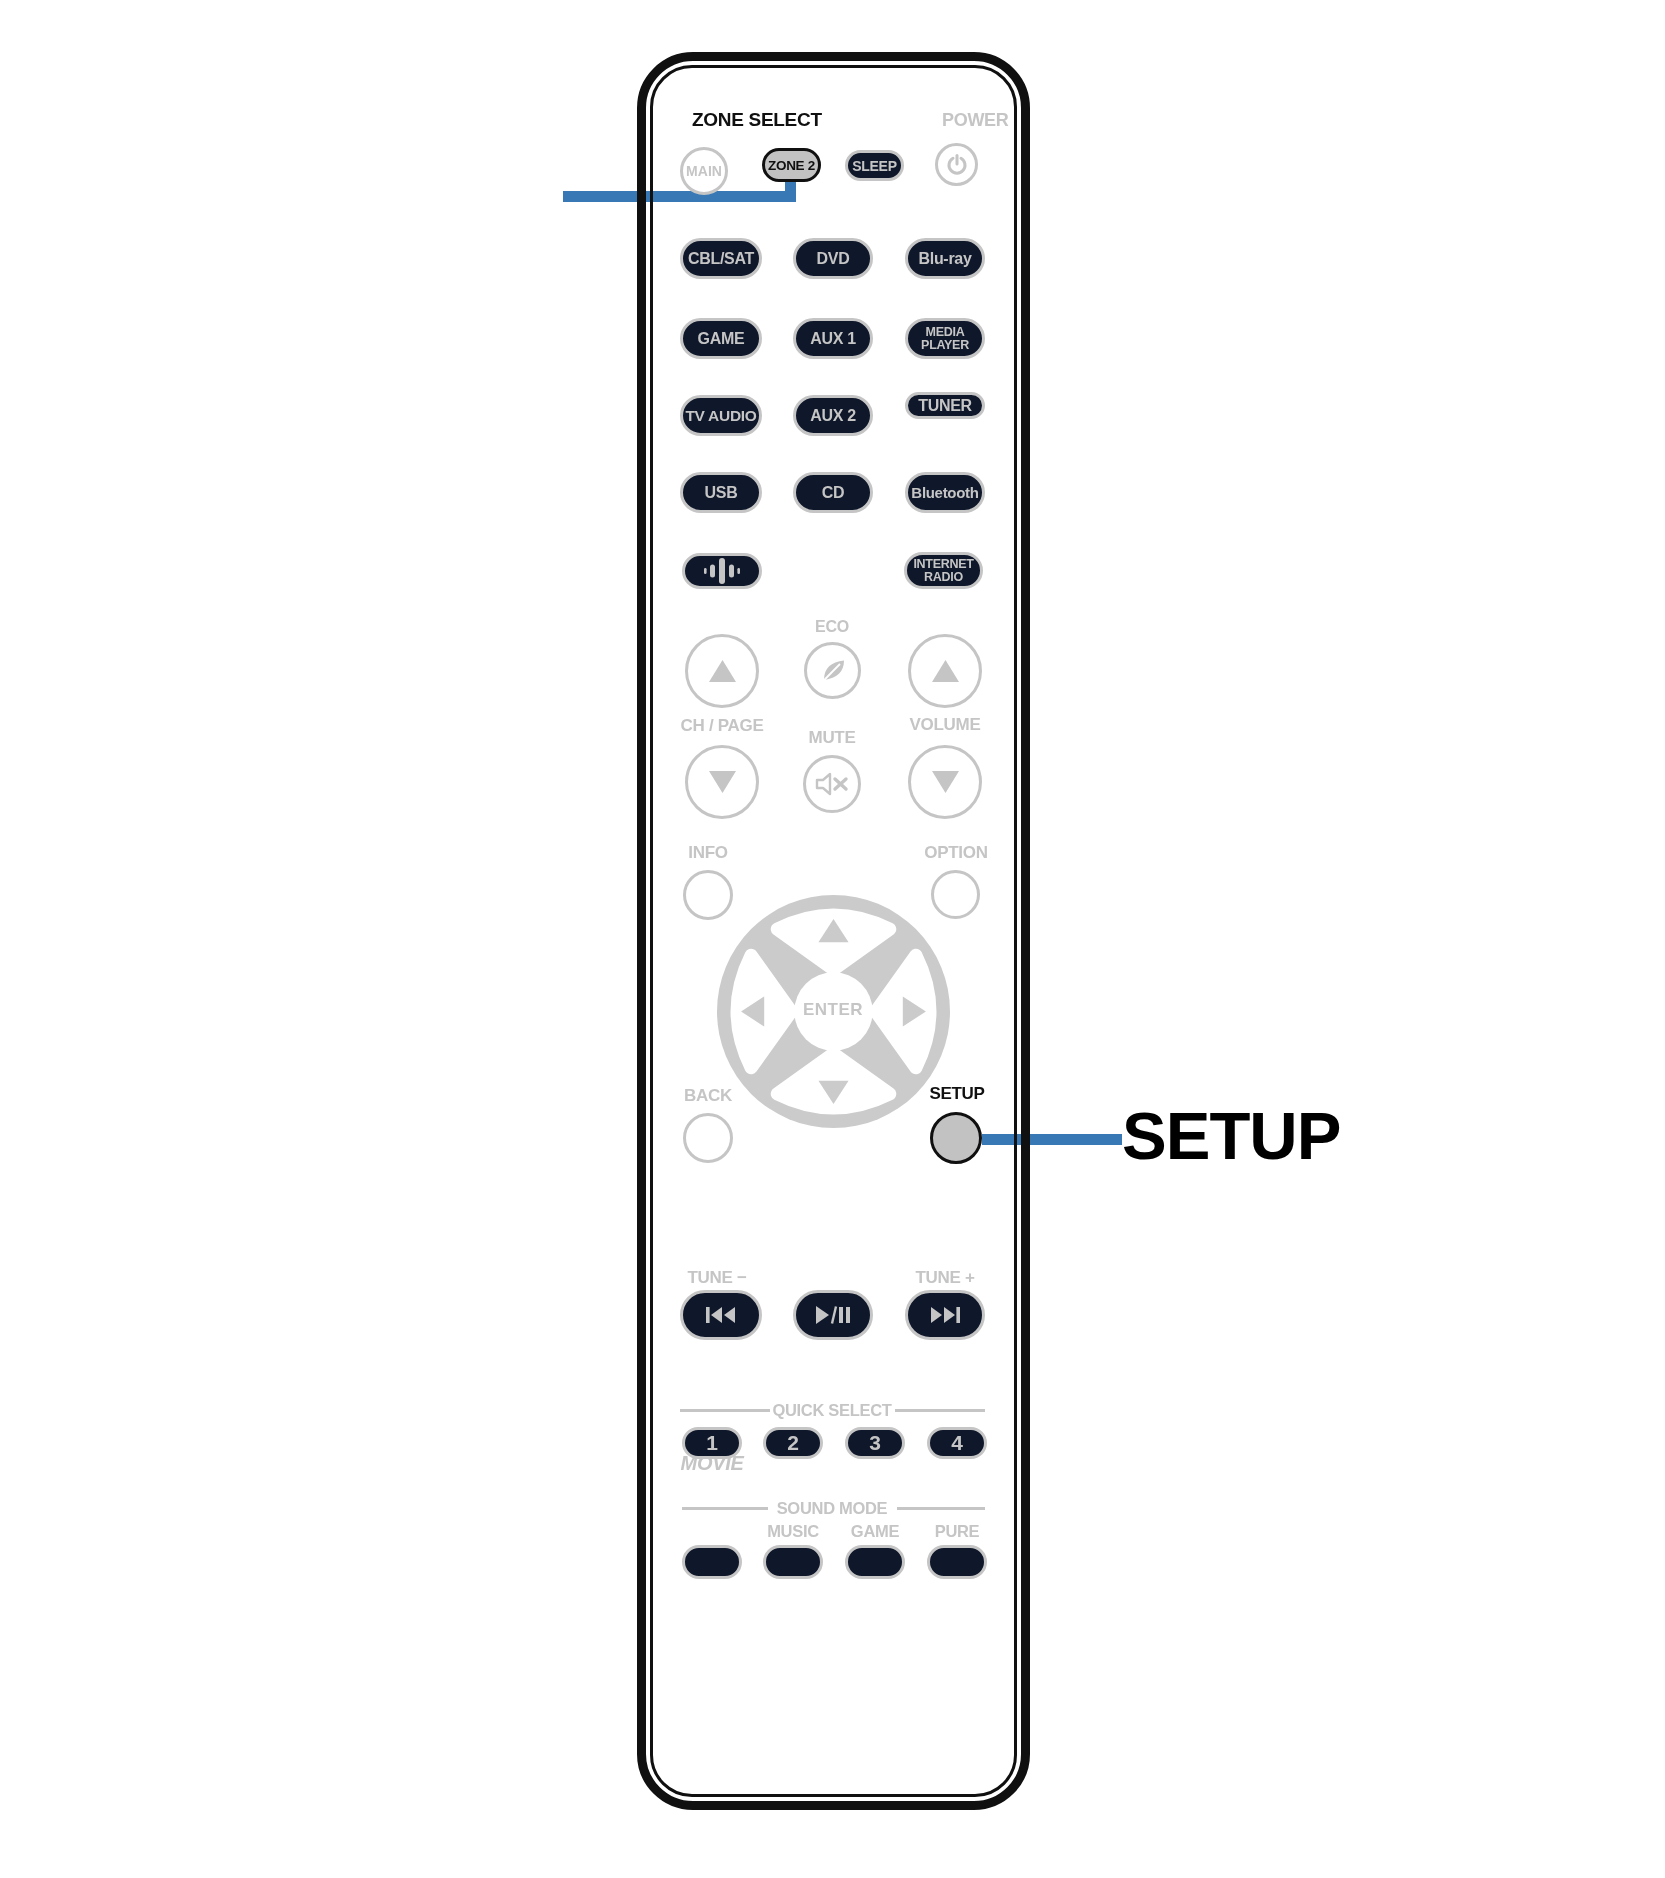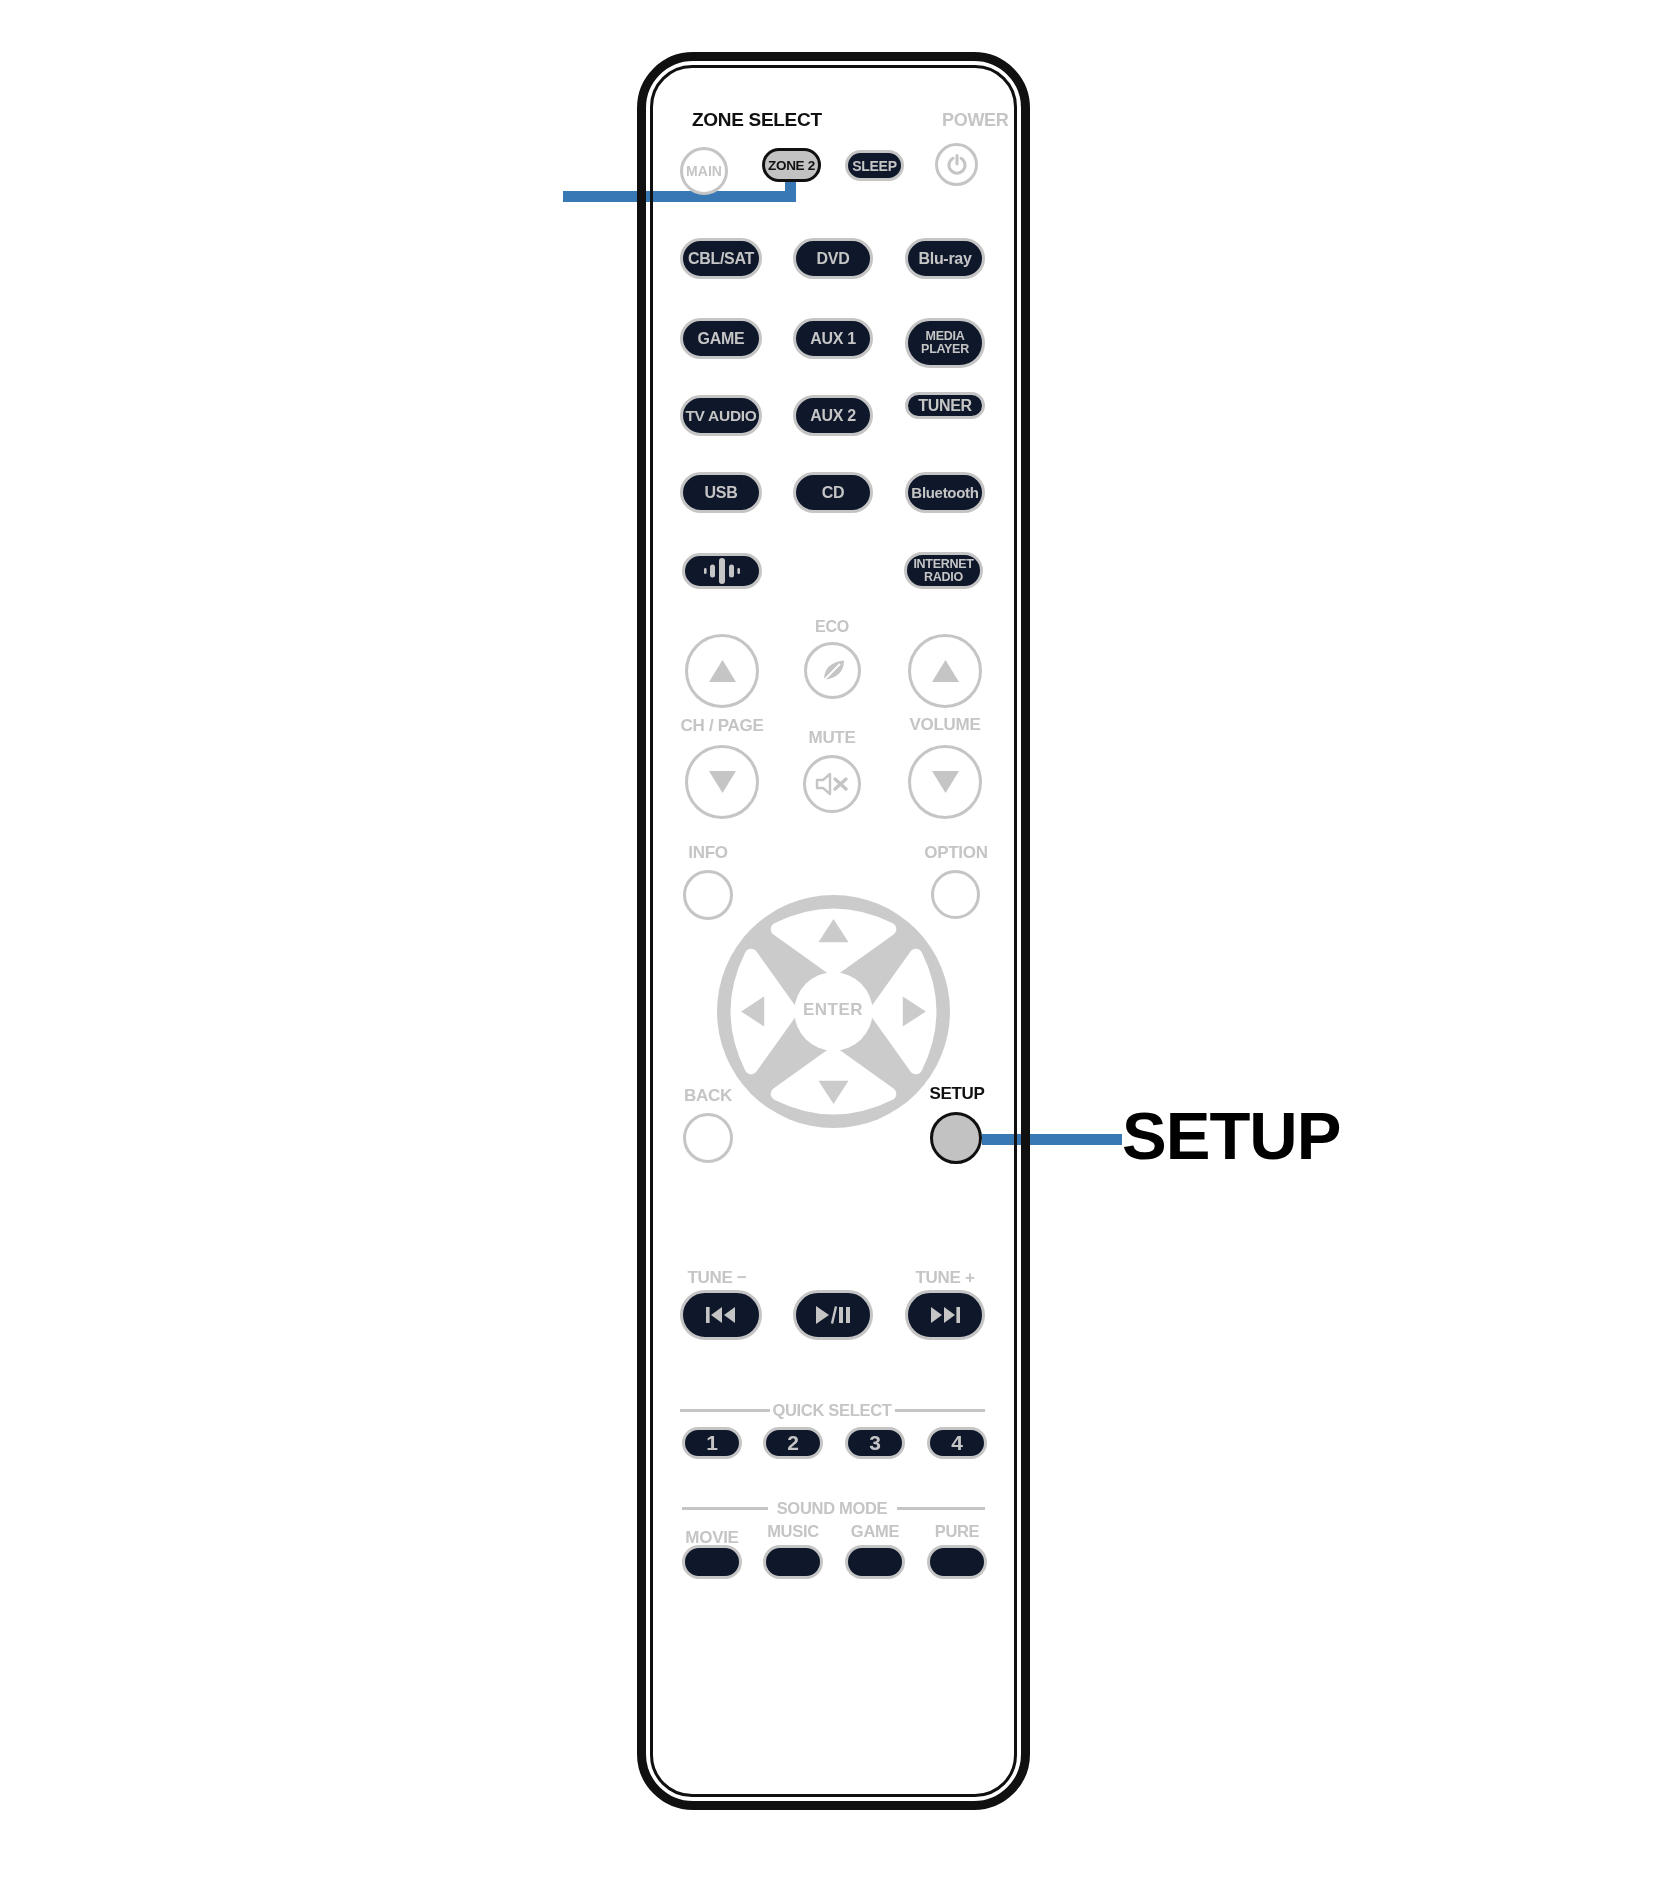--- a/index.html
+++ b/index.html
@@ -68,21 +68,21 @@
         <line x1="11" y1="1.5" x2="11" y2="10" stroke="#c5c5c5" stroke-width="3" stroke-linecap="round"></line>
       </svg>
     </div>
 
     <div class="pill" style="left:43px; top:186px; width:82px; height:41px; font-size:16px;">CBL/SAT</div>
     <div class="pill" style="left:156px; top:186px; width:80px; height:41px; font-size:16px;">DVD</div>
     <div class="pill" style="left:268px; top:186px; width:80px; height:41px; font-size:16px;">Blu-ray</div>
 
     <div class="pill" style="left:43px; top:266px; width:82px; height:41px; font-size:16px;">GAME</div>
     <div class="pill" style="left:156px; top:266px; width:80px; height:41px; font-size:16px;">AUX 1</div>
-    <div class="pill" style="left:268px; top:266px; width:80px; height:50px; font-size:12.5px; line-height:13px;">
+    <div class="pill" style="left:268px; top:266px; width:80px; height:41px; font-size:12.5px; line-height:13px;">
       <span>MEDIA</span>
       <span>PLAYER</span>
     </div>
 
     <div class="pill" style="left:43px; top:343px; width:82px; height:41px; font-size:15.5px;">TV AUDIO</div>
     <div class="pill" style="left:156px; top:343px; width:80px; height:41px; font-size:16px;">AUX 2</div>
     <div class="pill" style="left:268px; top:340px; width:80px; height:27px; font-size:16px;">TUNER</div>
 
     <div class="pill" style="left:43px; top:420px; width:82px; height:41px; font-size:16px;">USB</div>
     <div class="pill" style="left:156px; top:420px; width:80px; height:41px; font-size:16px;">CD</div>
@@ -213,21 +213,21 @@
 
     <div class="pill" style="left:45px; top:1375px; width:60px; height:32px; font-size:21px;">1</div>
     <div class="pill" style="left:126px; top:1375px; width:60px; height:32px; font-size:21px;">2</div>
     <div class="pill" style="left:208px; top:1375px; width:60px; height:32px; font-size:21px;">3</div>
     <div class="pill" style="left:290px; top:1375px; width:60px; height:32px; font-size:21px;">4</div>
 
     <div class="lbl" style="left:135px; top:1447px; width:120px; font-size:16.5px;">SOUND MODE</div>
     <div class="hline" style="left:45px; top:1455px; width:86px;"></div>
     <div class="hline" style="left:260px; top:1455px; width:88px;"></div>
 
-    <div class="lbl" style="left:35px; top:1476px; width:80px; font-size:17px;">MOVIE</div>
+    <div class="lbl" style="left:35px; top:1400px; width:80px; font-size:20px;font-style:italic;">MOVIE</div>
     <div class="lbl" style="left:116px; top:1470px; width:80px; font-size:16.5px;">MUSIC</div>
     <div class="lbl" style="left:198px; top:1470px; width:80px; font-size:16.5px;">GAME</div>
     <div class="lbl" style="left:280px; top:1470px; width:80px; font-size:16.5px;">PURE</div>
 
     <div class="pill" style="left:45px; top:1493px; width:60px; height:34px;"></div>
     <div class="pill" style="left:126px; top:1493px; width:60px; height:34px;"></div>
     <div class="pill" style="left:208px; top:1493px; width:60px; height:34px;"></div>
     <div class="pill" style="left:290px; top:1493px; width:60px; height:34px;"></div>
 
     <div class="border-outer"></div>

